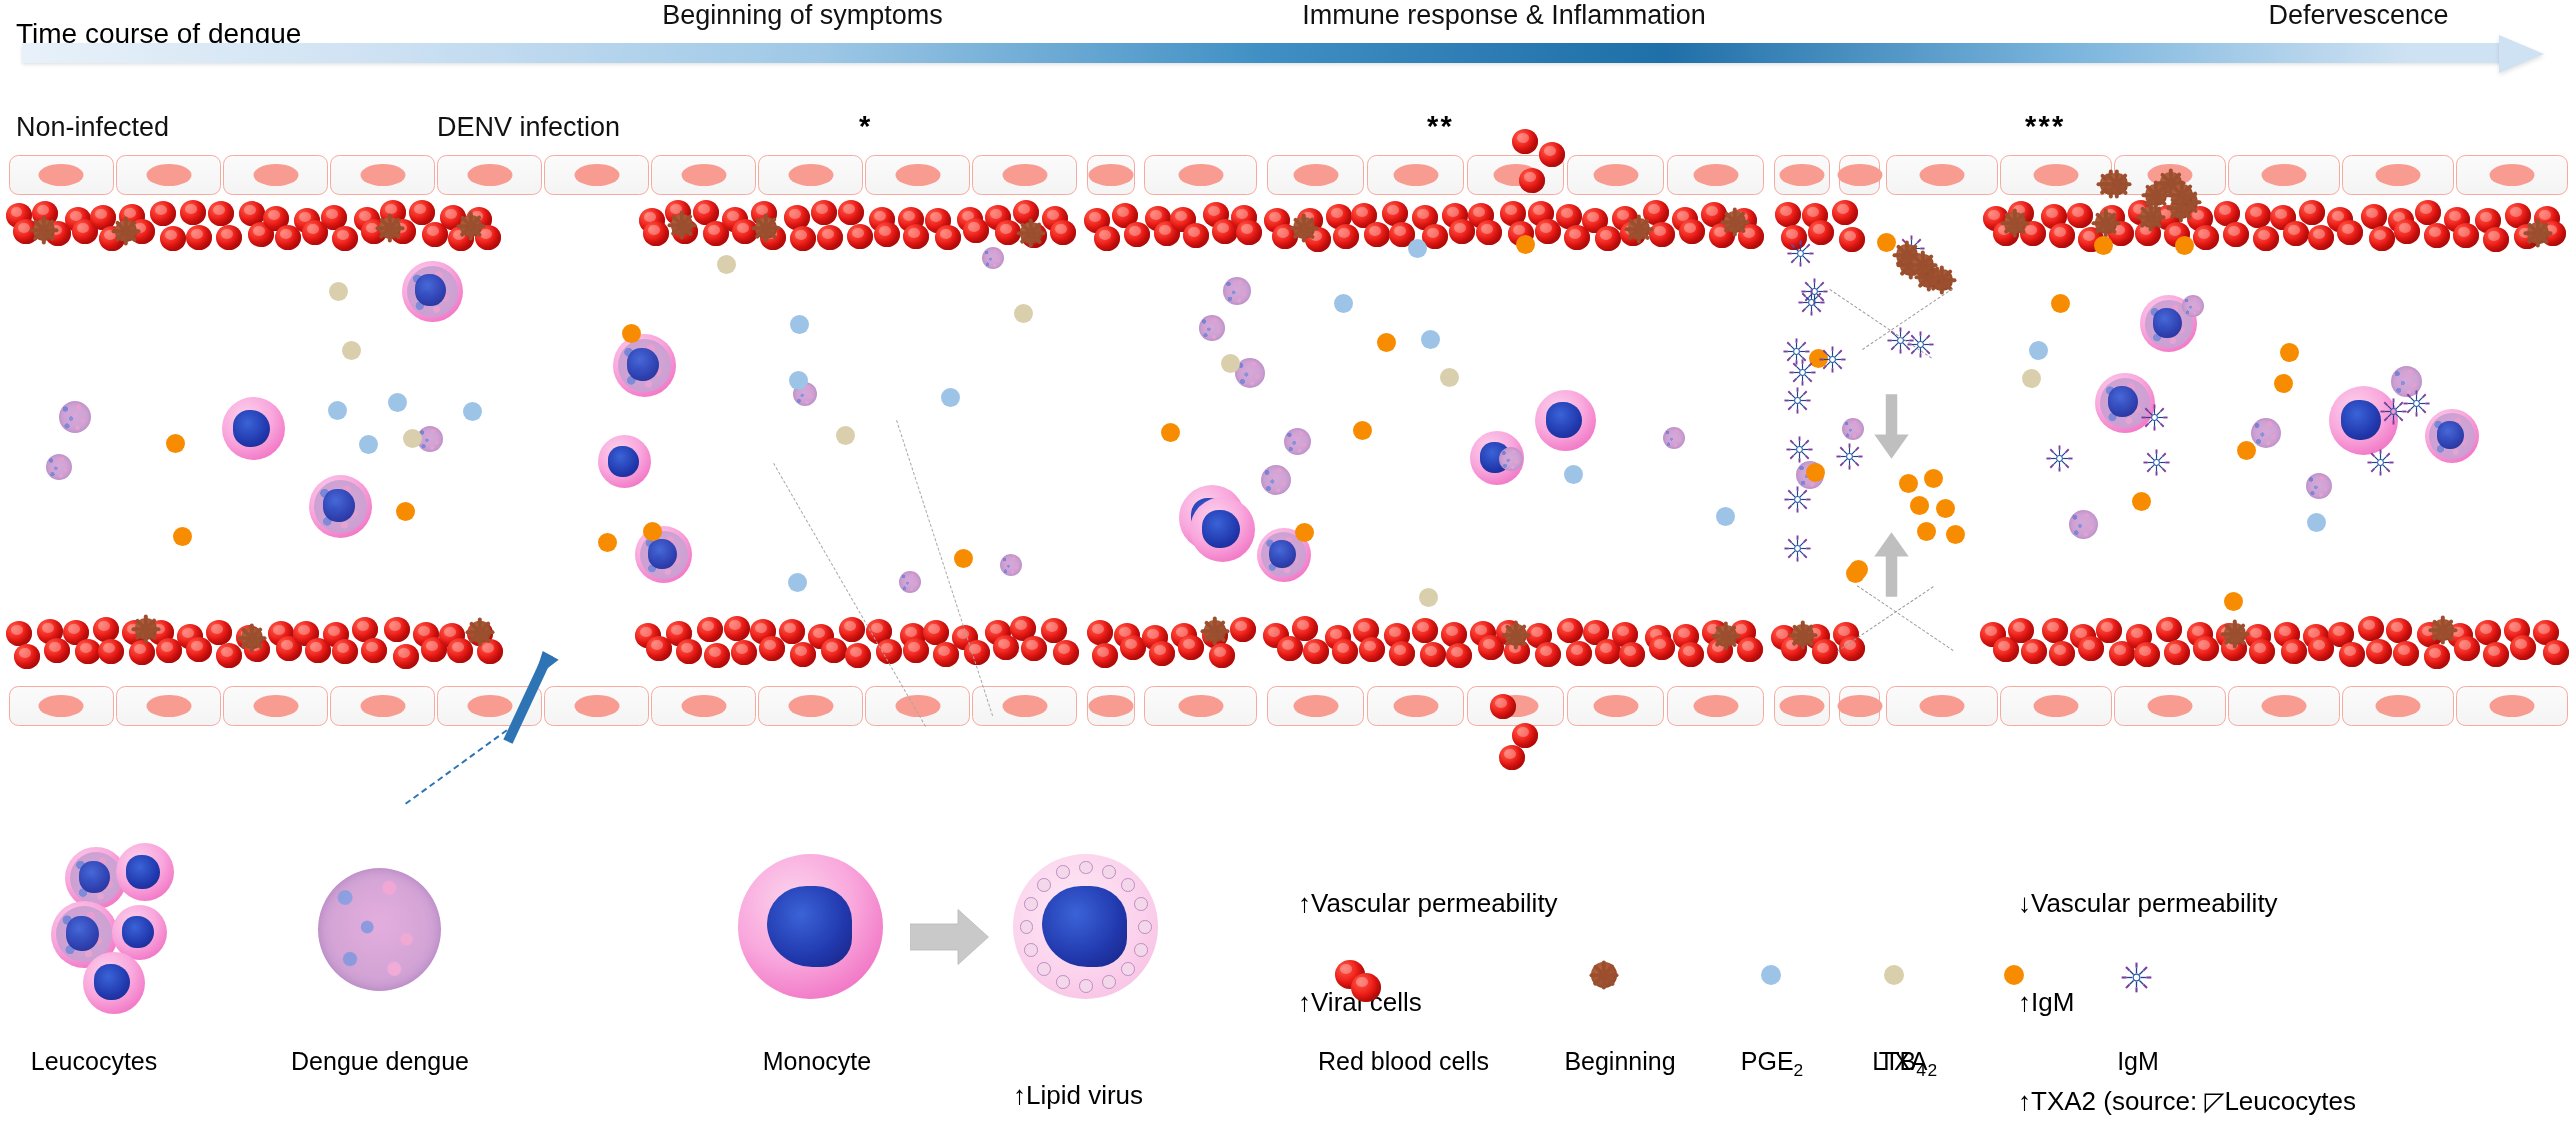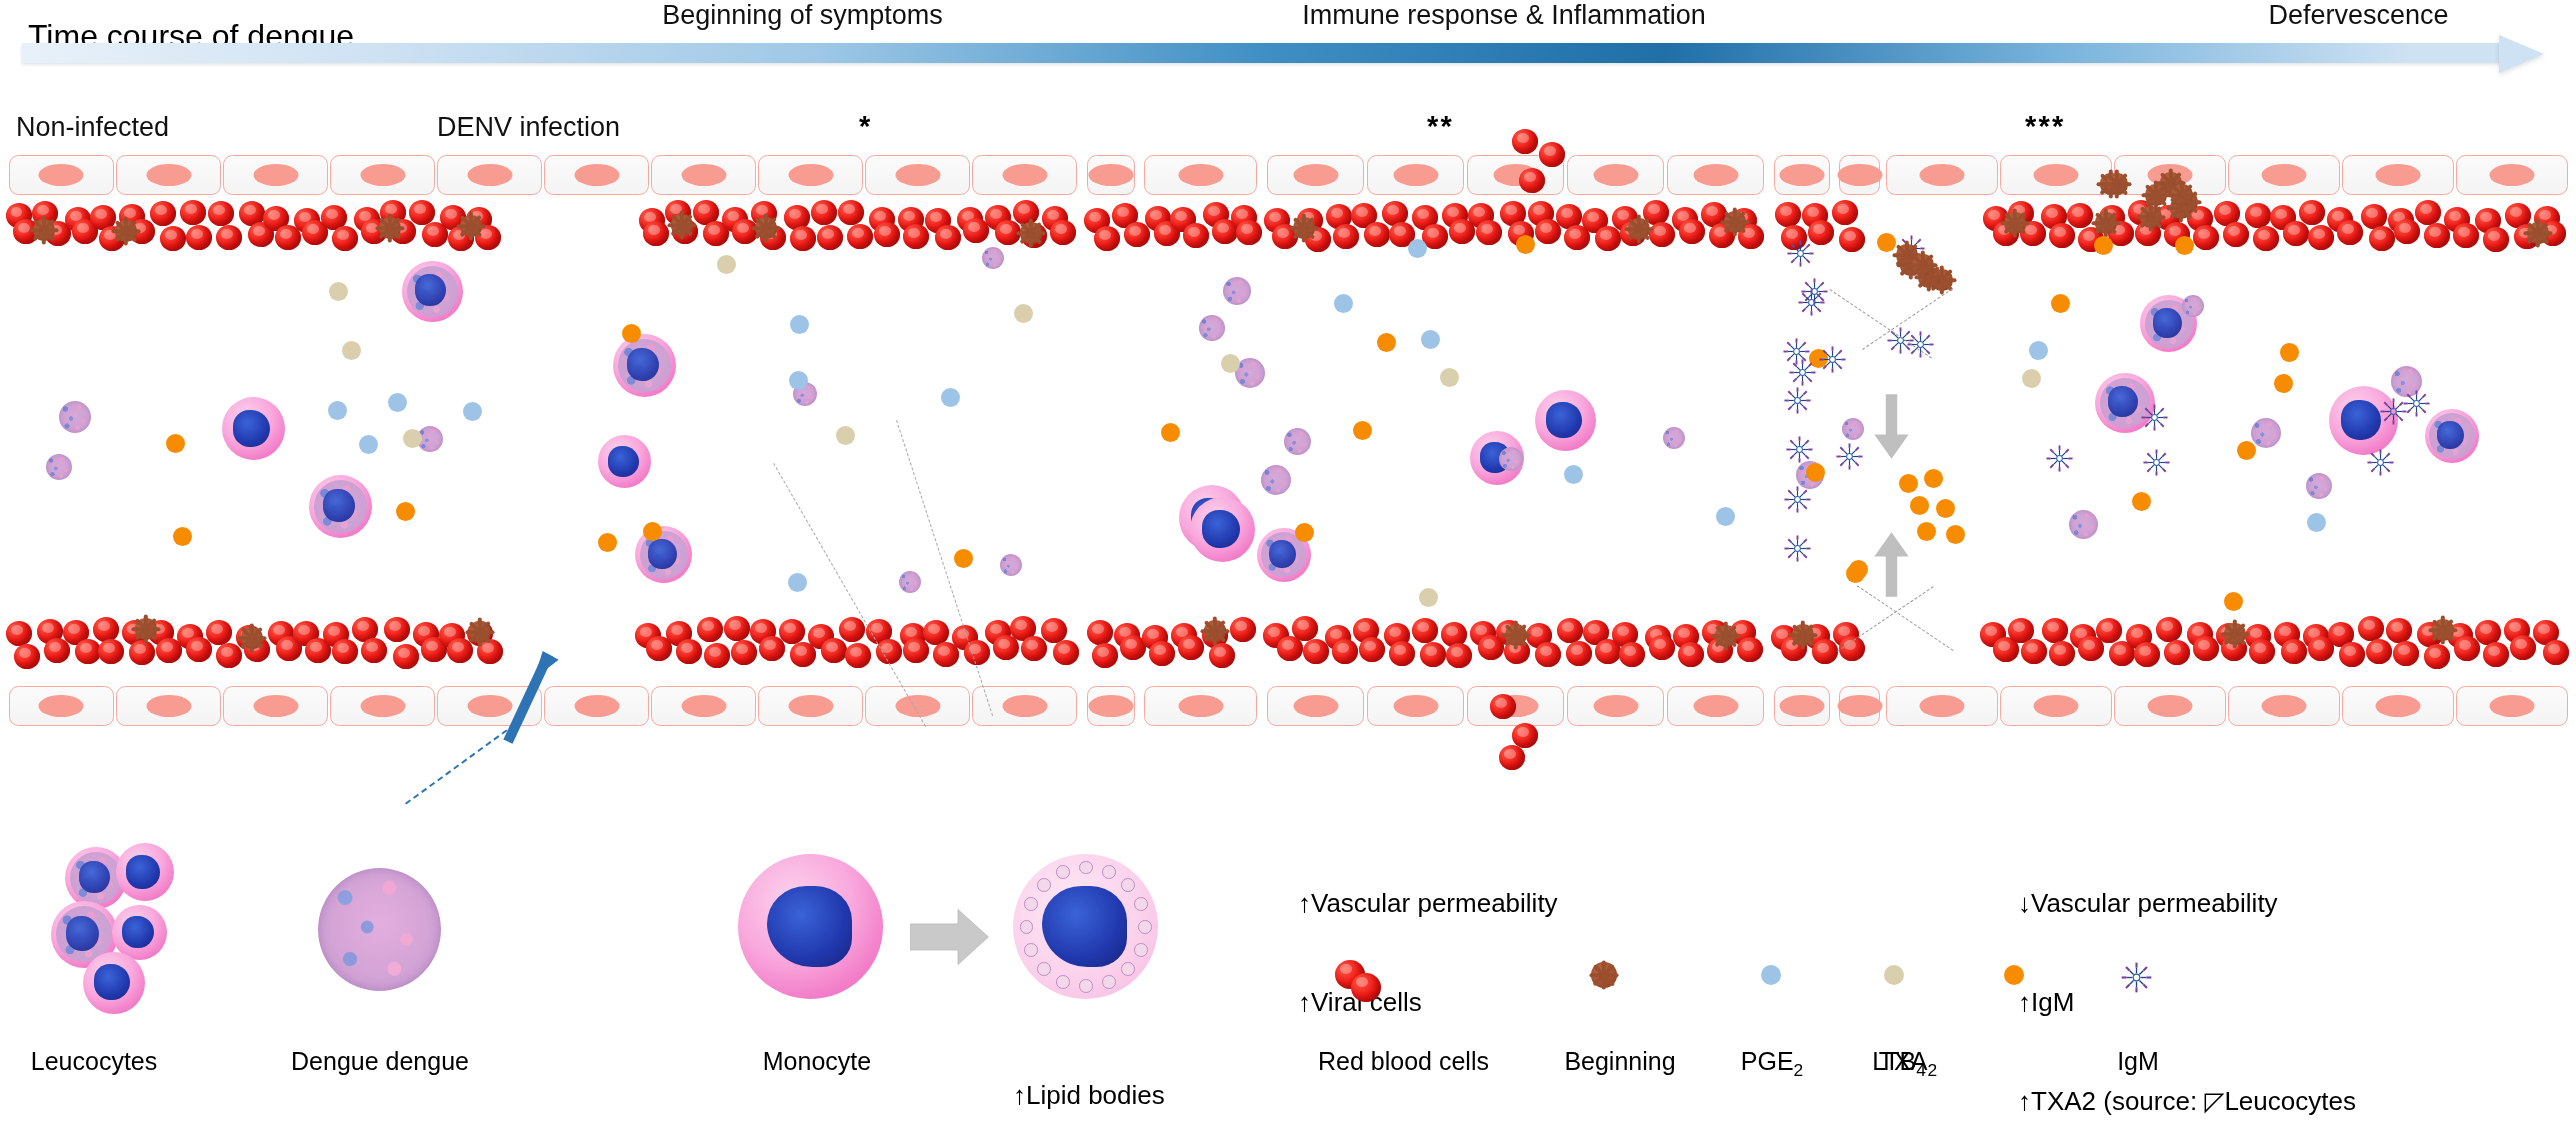--- a/index.html
+++ b/index.html
@@ -10,21 +10,21 @@
   .row-label{font-size:27px;color:#111;white-space:nowrap;}
   .star{font-size:29px;font-weight:700;letter-spacing:2.2px;}
 
   
   #time-arrow-bar{left:22px;top:43px;width:2488px;height:20px;
      background:linear-gradient(to right,#e8f1f9 0%,#cfe2f3 14%,#9ec8e6 32%,#3f8fc4 50%,#1f6fa8 66%,#79b4dc 82%,#cfe2f3 96%);
      box-shadow:0 2.2px 3.6px rgba(0,0,0,.13);}
   #time-arrow-head{left:2499px;top:35px;width:0;height:0;
      border-top:19px solid transparent;border-bottom:19px solid transparent;
      border-left:45px solid #cfe2f3;filter:drop-shadow(0 2.2px 2.2px rgba(0,0,0,.12));}
-  #time-course-label{left:28px;top:18px;font-size:32px;}
+  #time-course-label{left:16px;top:18px;font-size:28px;}
 
   
   .endo-cell{position:absolute;height:38px;border:1.8px solid #f7a9a0;border-radius:9.4px;
      background:linear-gradient(#fbfbfb,#f4f4f4);}
   .endo-nucleus{position:absolute;left:50%;top:50%;transform:translate(-50%,-50%);
      width:45px;height:22px;border-radius:50%;background:#f89b90;}
 
   
   .rbc{position:absolute;width:26px;height:24.6px;border-radius:50%;
      background:radial-gradient(circle at 32% 30%,#ff5a4a 0%,#ee1b16 48%,#c40d0d 100%);
@@ -1197,21 +1197,21 @@
 </div>
 
 <div class="abs note" style="left:2018px;top:821px;">
   <div><span class="arrow-dn"></span><span>Vascular permeability</span></div>
   <div><span class="arrow-up"></span><span>IgM</span></div>
   <div><span class="arrow-up"></span><span>TXA2 (source: ◸Leucocytes</span></div>
   
 </div>
 
 <div class="abs note" style="left:1013px;top:1013px;">
-  <div><span class="arrow-up"></span><span>Lipid bodies</span></div>
+  <div><span class="arrow-up"></span><span>Lipid virus</span></div>
   
 </div>
 
 <div class="abs" id="legend-area" style="left:0;top:825px;width:2576px;height:307px;">
     <div class="leuco" style="left: 65px; top: 22px; width: 62px; height: 62px; position: absolute;">
       <div class="gran" style="left: 5px; top: 5px; width: 52px; height: 52px; position: absolute;"></div>
       <div class="nuc" style="left: 13.7px; top: 13.7px; width: 31px; height: 32px; opacity: 0.92;"></div>
     </div>
     <div class="leuco" style="left: 116px; top: 18px; width: 58px; height: 58px; position: absolute;">
       <div class="nuc" style="left: 10.4px; top: 11.6px; width: 34px; height: 34px;"></div>

